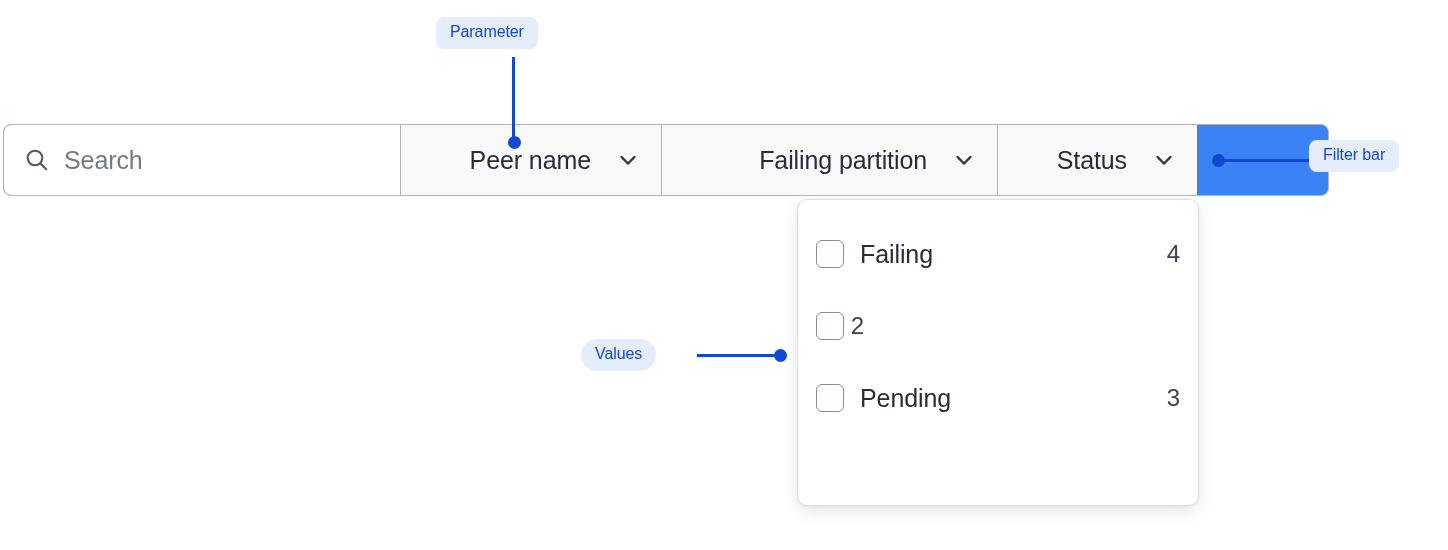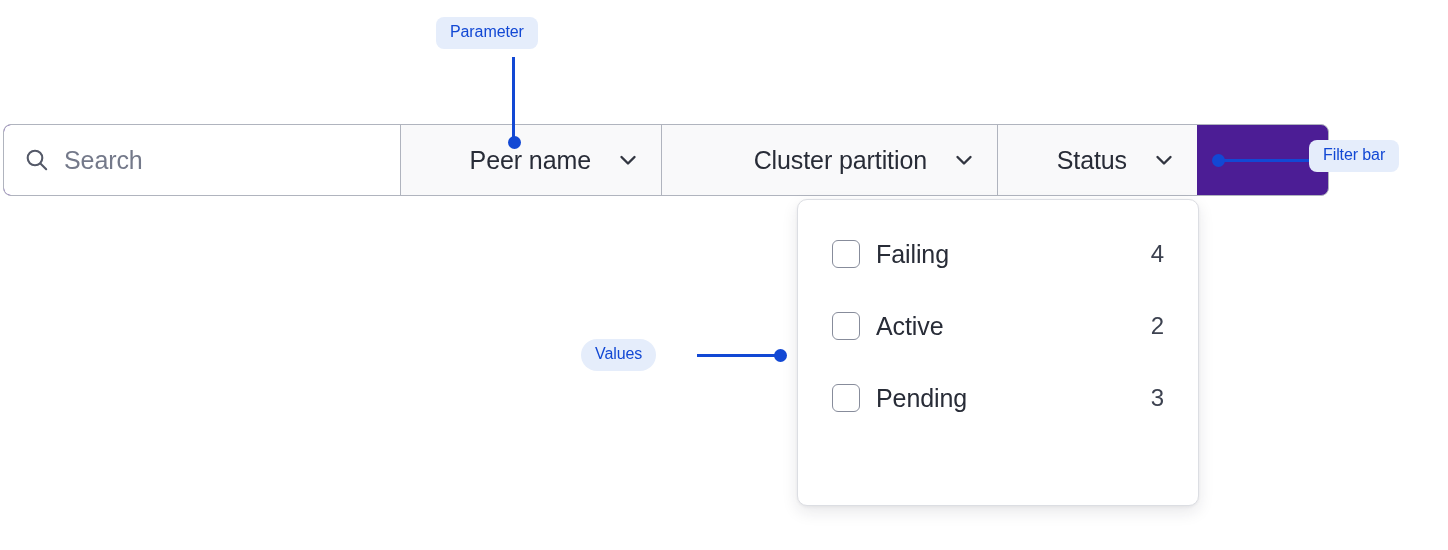--- a/index.html
+++ b/index.html
@@ -21,21 +21,21 @@
     position: absolute;
     left: 3px;
     top: 124px;
     width: 1326px;
     height: 72px;
     display: flex;
     align-items: stretch;
     box-sizing: border-box;
     border: 1.5px solid #b0b4be;
     border-radius: 8px;
-    background: #4c1d95;
+    background: #3b82f6;
     overflow: hidden;
   }
 
   .search-cell {
     width: 397px;
     flex: 0 0 397px;
     background: #ffffff;
     display: flex;
     align-items: center;
     box-sizing: border-box;
@@ -97,21 +97,21 @@
     background: #ffffff;
     border: 1.2px solid #dcdee3;
     border-radius: 10px;
     box-shadow: 0 6px 16px rgba(30, 34, 48, 0.10), 0 1px 3px rgba(30,34,48,0.06);
     padding-top: 18px;
   }
   .dd-option {
     height: 72px;
     display: flex;
     align-items: center;
-    padding: 0 34px;
+    padding: 0 18px;
     box-sizing: border-box;
   }
   .dd-checkbox {
     width: 28px;
     height: 28px;
     flex: 0 0 28px;
     box-sizing: border-box;
     border: 1.6px solid #878c9b;
     border-radius: 6px;
     background: #ffffff;
@@ -190,21 +190,21 @@
   <div class="filter-cell peer">
     <span class="filter-label">Peer name</span>
     <span class="chev">
       <svg viewBox="0 0 22 22" width="22" height="22" fill="none" stroke="currentColor" stroke-width="2.4" stroke-linecap="round" stroke-linejoin="round">
         <polyline points="4.5,8 11,14.5 17.5,8"></polyline>
       </svg>
     </span>
   </div>
 
   <div class="filter-cell cluster">
-    <span class="filter-label">Cluster partition</span>
+    <span class="filter-label">Failing partition</span>
     <span class="chev">
       <svg viewBox="0 0 22 22" width="22" height="22" fill="none" stroke="currentColor" stroke-width="2.4" stroke-linecap="round" stroke-linejoin="round">
         <polyline points="4.5,8 11,14.5 17.5,8"></polyline>
       </svg>
     </span>
   </div>
 
   <div class="filter-cell status">
     <span class="filter-label">Status</span>
     <span class="chev">
@@ -219,21 +219,20 @@
 <div class="dropdown-panel">
 
   <div class="dd-option">
     <span class="dd-checkbox"></span>
     <span class="dd-label">Failing</span>
     <span class="dd-count">4</span>
   </div>
 
   <div class="dd-option">
     <span class="dd-checkbox"></span>
-    <span class="dd-label">Active</span>
     <span class="dd-count">2</span>
   </div>
 
 
   <div class="dd-option">
     <span class="dd-checkbox"></span>
     <span class="dd-label">Pending</span>
     <span class="dd-count">3</span>
   </div>
 

